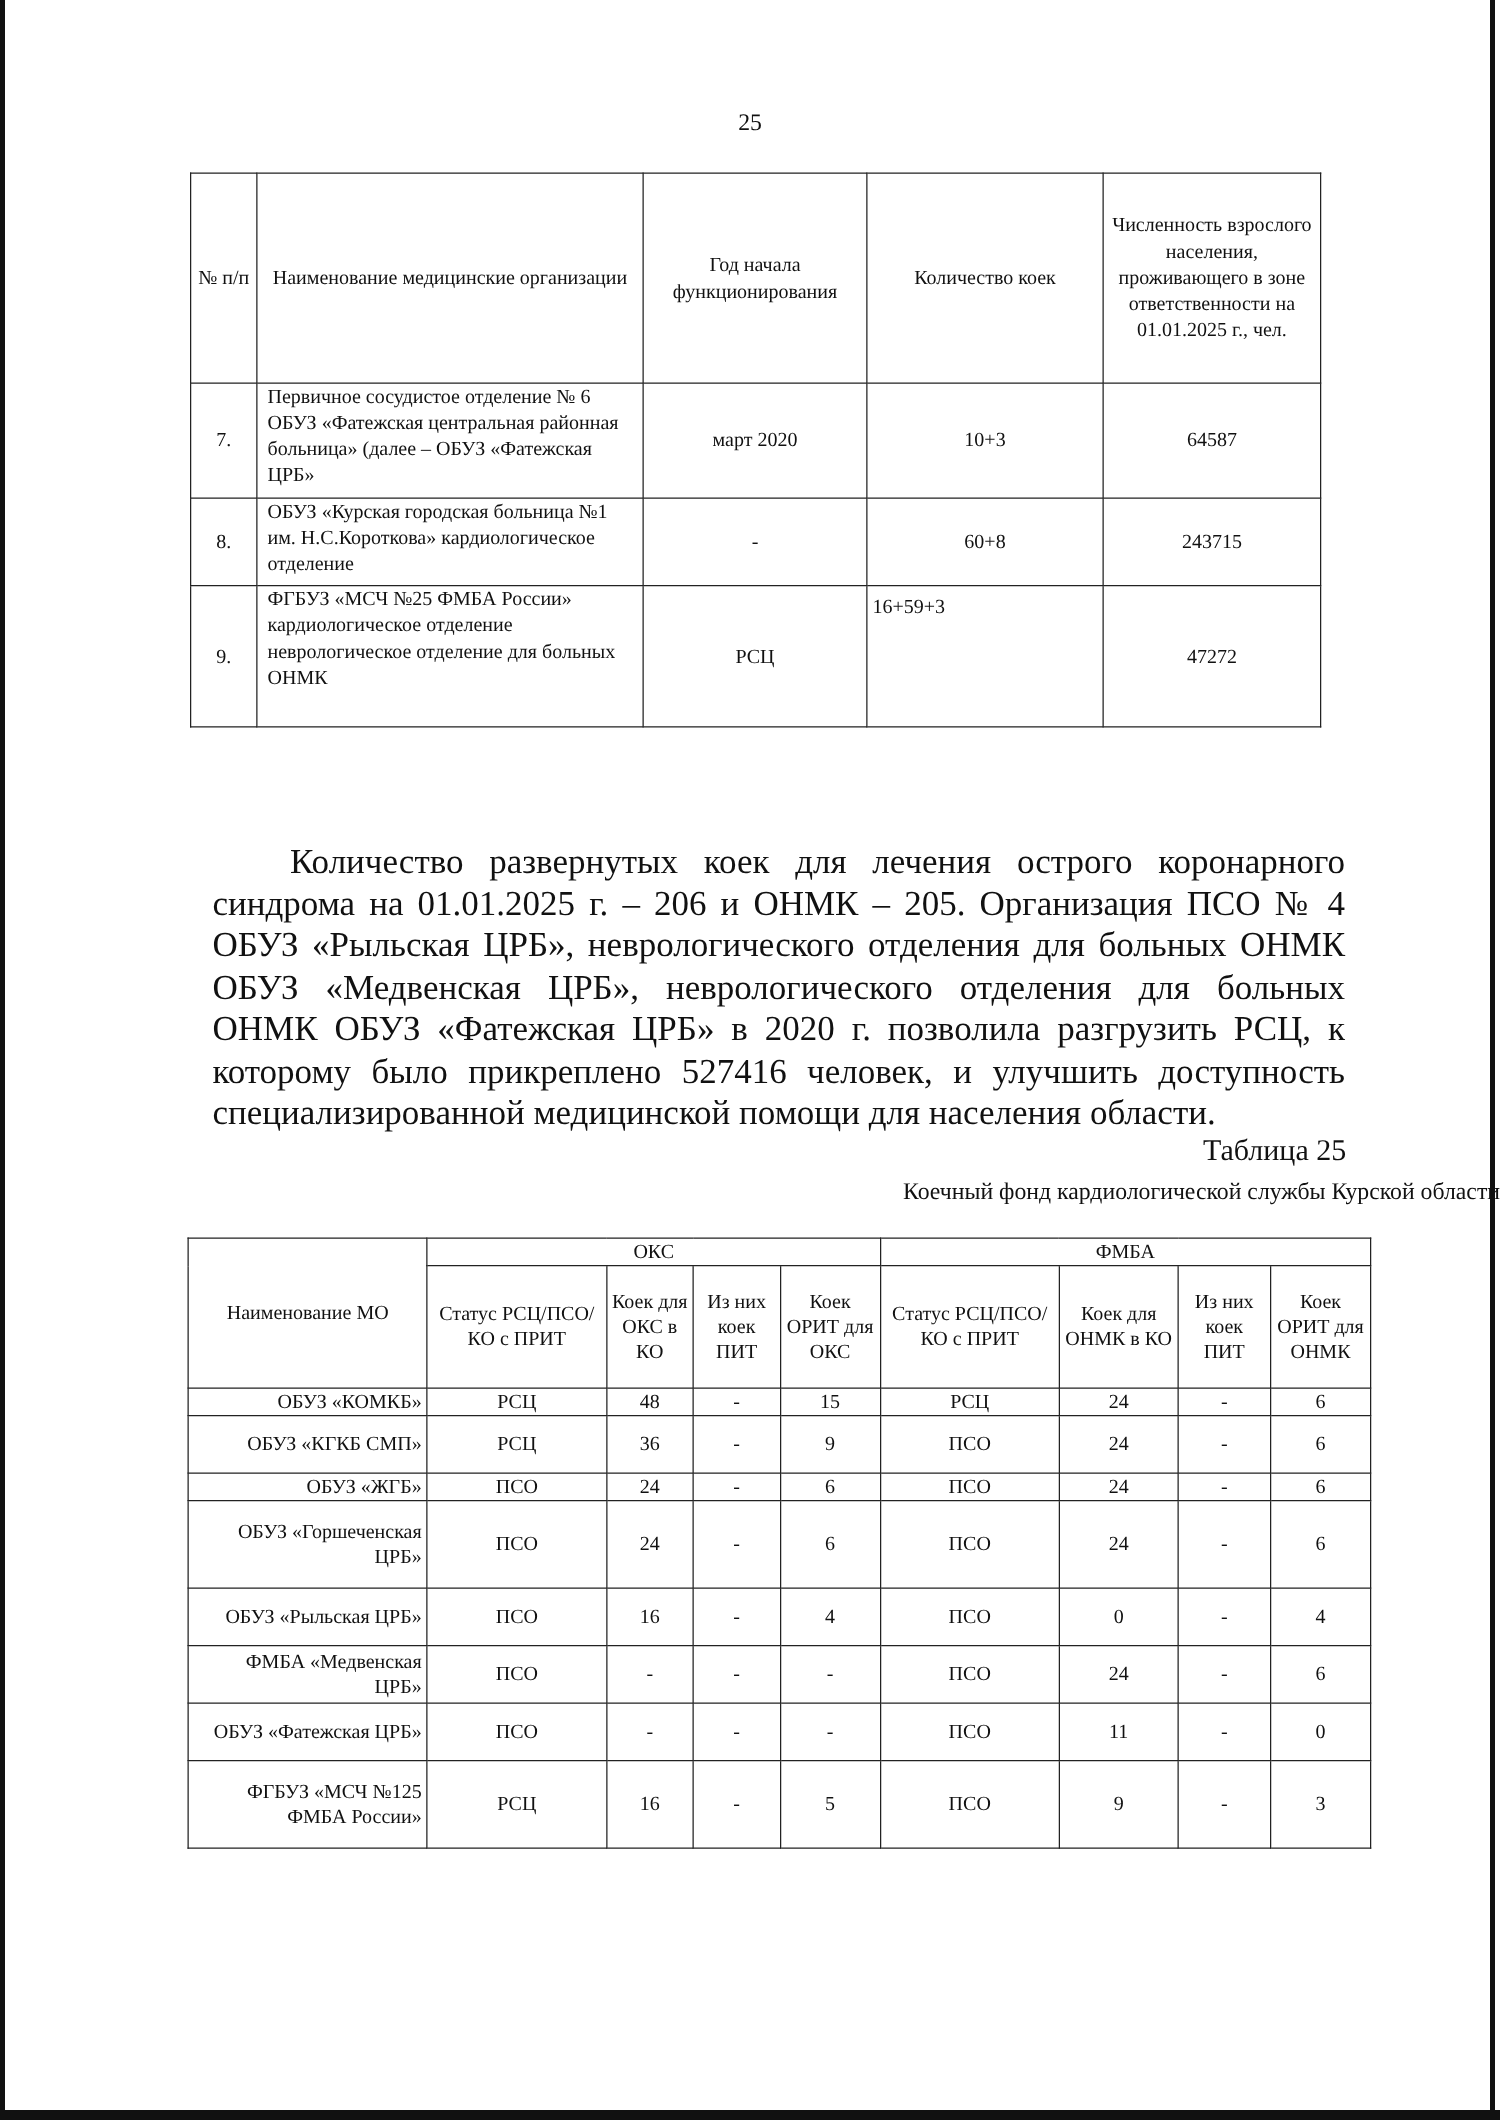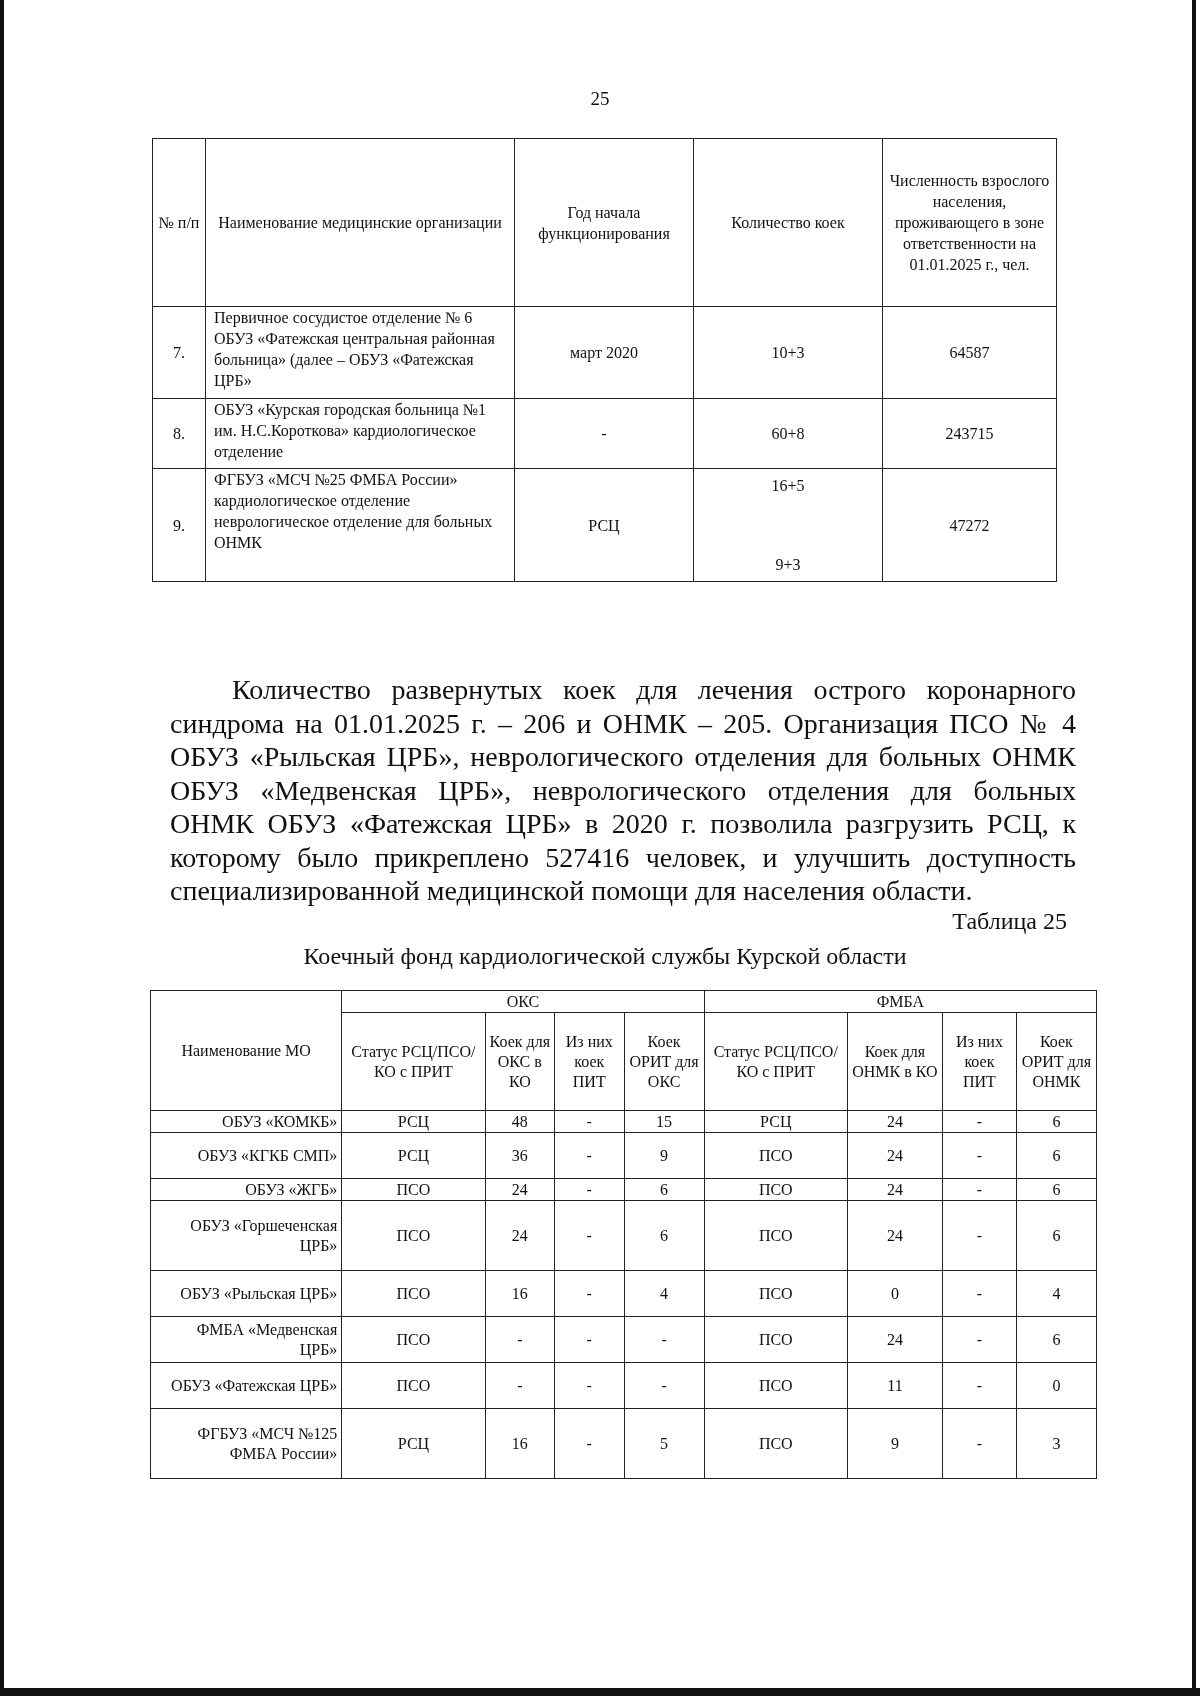--- a/index.html
+++ b/index.html
@@ -19,28 +19,28 @@
   
   #t1 { left: 152px; top: 138px; width: 905px; font-size: 16px; line-height: 21px; }
   #t1 th { text-align: center; vertical-align: middle; }
   #t1 td.c { text-align: center; vertical-align: middle; }
   #t1 td.l { text-align: left; vertical-align: top; padding-left: 8px; }
   #t1 .num { width: 44px; }
   #t1 .name { width: 300px; }
   #t1 .year { width: 170px; }
   #t1 .beds { width: 180px; }
   #t1 .pop { width: 165px; }
-  .twoline { display: flex; flex-direction: column; justify-content: space-between; height: 100px; padding: 4px 0; }
+  .twoline { display: flex; flex-direction: row; height: 100px; padding: 4px 0; }
 
   .paragraph {
     position: absolute; left: 170px; top: 645px; width: 906px;
     font-size: 28px; line-height: 33.5px; text-align: justify; text-indent: 62px;
   }
-  .table-label { position: absolute; top: 908px; right: 133px; font-size: 24px; margin-left: 24px; }
-  .table-caption { position: absolute; top: 943px; left: 0; width: 1200px; text-align: center; font-size: 24px; padding-left: 10px; box-sizing: border-box; }
+  .table-label { position: absolute; top: 908px; right: 123px; font-size: 24px; margin-left: 24px; }
+  .table-caption { position: absolute; top: 943px; left: 0; width: 1200px; text-align: right; font-size: 19px; padding-left: 10px; box-sizing: border-box; }
 
   
   #t2 { left: 150px; top: 990px; width: 947px; font-size: 16px; line-height: 20px; }
   #t2 th { text-align: center; vertical-align: middle; }
   #t2 td { text-align: center; vertical-align: middle; }
   #t2 td.name { text-align: right; padding-left: 6px; }
 </style>
 </head>
 <body>
 

